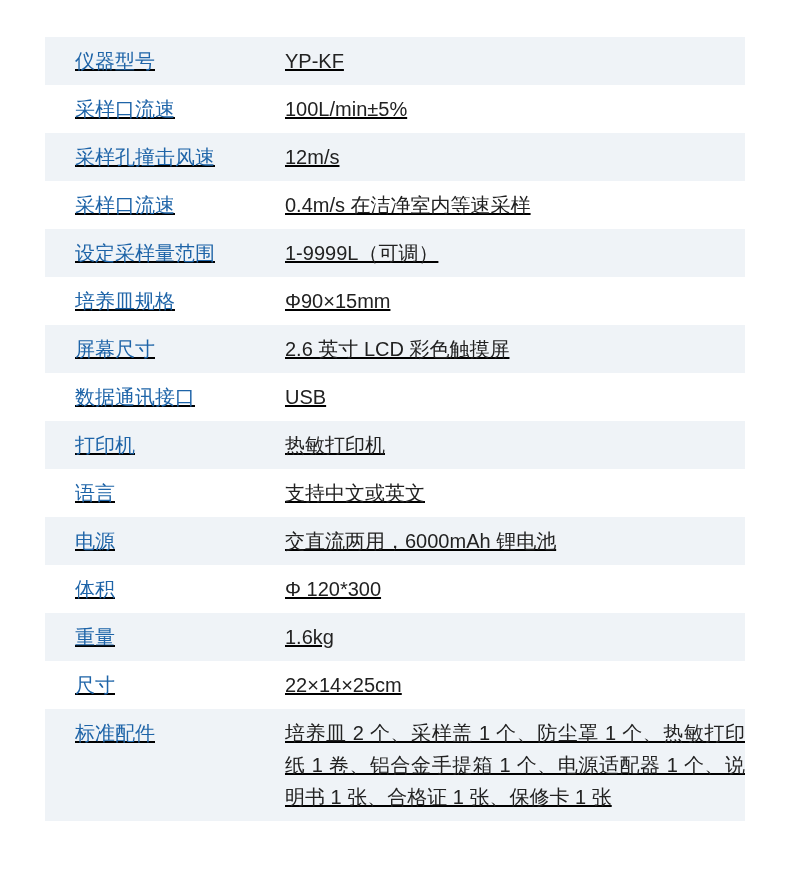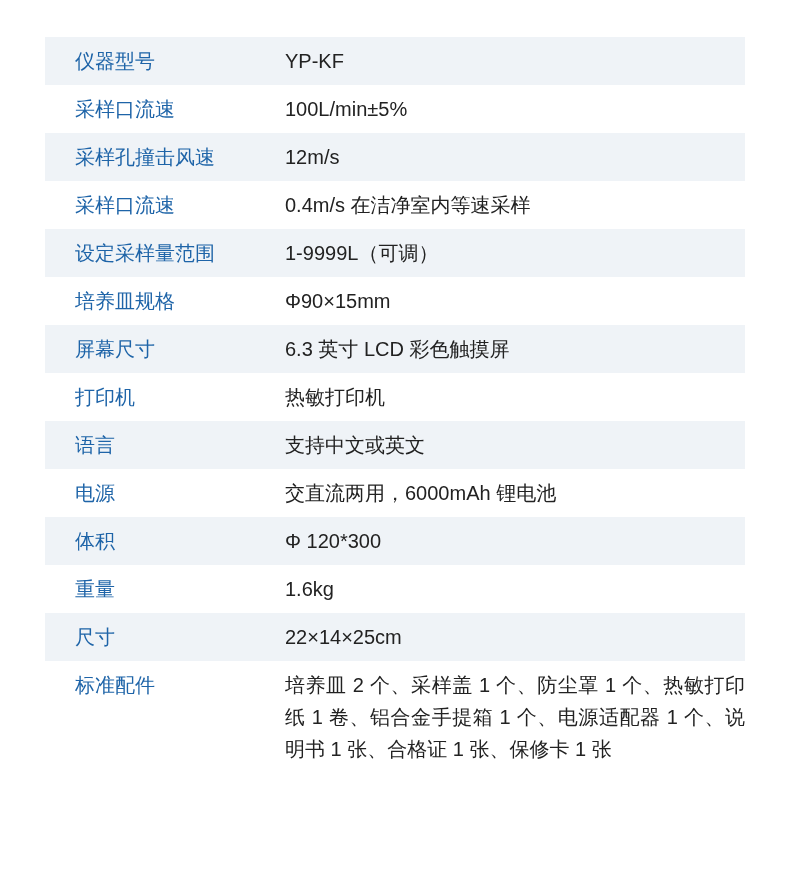--- a/index.html
+++ b/index.html
@@ -14,20 +14,21 @@
     height: 882px;
     background: var(--row-bg, #ffffff);
     font-family: "Liberation Sans", "DejaVu Sans", sans-serif;
     overflow: hidden;
   }
   .spec-table {
     position: absolute;
     left: 45px;
     top: 37px;
     width: 700px;
+    text-decoration: underline;
   }
   .spec-row {
     display: flex;
     align-items: flex-start;
     min-height: 48px;
     padding: 8px 0;
     background: var(--row-bg, #ffffff);
   }
   .spec-row:nth-child(odd) {
     background: var(--alt-row-bg, #eff3f7);
@@ -71,21 +72,25 @@
   <div class="spec-row">
     <div class="spec-label">设定采样量范围</div>
     <div class="spec-value">1-9999L（可调）</div>
   </div>
   <div class="spec-row">
     <div class="spec-label">培养皿规格</div>
     <div class="spec-value">Φ90×15mm</div>
   </div>
   <div class="spec-row">
     <div class="spec-label">屏幕尺寸</div>
-    <div class="spec-value">6.3 英寸 LCD 彩色触摸屏</div>
+    <div class="spec-value">2.6 英寸 LCD 彩色触摸屏</div>
+  </div>
+  <div class="spec-row">
+    <div class="spec-label">数据通讯接口</div>
+    <div class="spec-value">USB</div>
   </div>
   <div class="spec-row">
     <div class="spec-label">打印机</div>
     <div class="spec-value">热敏打印机</div>
   </div>
   <div class="spec-row">
     <div class="spec-label">语言</div>
     <div class="spec-value">支持中文或英文</div>
   </div>
   <div class="spec-row">

